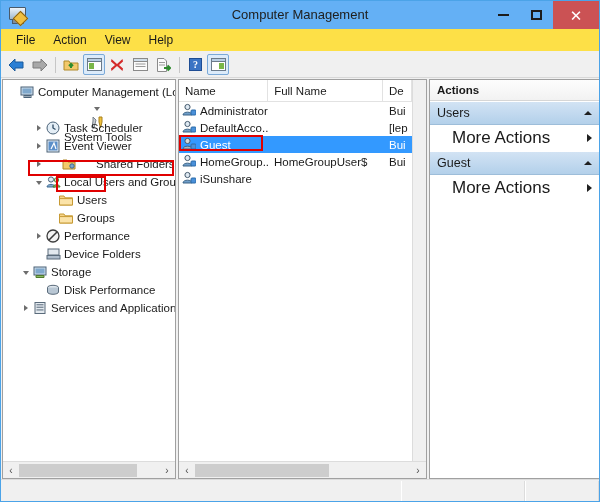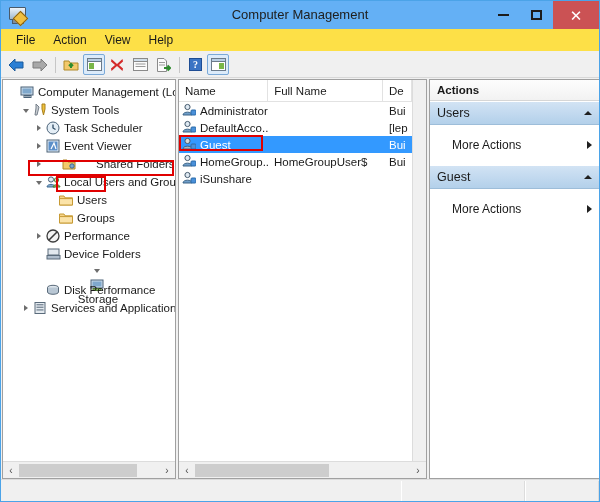--- a/index.html
+++ b/index.html
@@ -221,23 +221,23 @@
   .act-section {
     height: 22px; display: flex; align-items: center;
     background: linear-gradient(#d2e3f4,#b3d0ea);
     border-top: 1px solid #ffffff;
     border-bottom: 1px solid #9dbdd9;
     padding: 0 7px;
     font-size: 12.5px; color: #1a1a1a;
   }
   .act-section .sec-label { flex: 1 1 auto; }
   .act-row {
-    height: 40px; display: flex; align-items: center;
+    height: 26px; display: flex; align-items: center;
     padding: 0 7px 0 22px;
-    font-size: 12px; color: #1a1a1a;
+    font-size: 17px; color: #1a1a1a;
   }
   .act-row .lbl { flex: 1 1 auto; }
   .caret-up {
     width: 0; height: 0;
     border-left: 4px solid transparent;
     border-right: 4px solid transparent;
     border-bottom: 4px solid #202020;
   }
   .caret-right {
     width: 0; height: 0;
@@ -386,21 +386,21 @@
               <div class="twist"></div>
               <div class="ticon">
                 <svg width="15" height="14" viewBox="0 0 15 14">
                   <rect x="1" y="2" width="12" height="8" fill="#cddceb" stroke="#4a6278"></rect>
                   <rect x="2.5" y="3.5" width="9" height="5" fill="#7fa8cc"></rect>
                   <rect x="4" y="10.5" width="7" height="2" fill="#9aa8b4" stroke="#4a6278"></rect>
                 </svg>
               </div>
               <div class="tlabel">Computer Management (Local</div>
             </div>
-            <div class="tnode" style="padding-left: 16px;">
+            <div class="tnode" style="padding-left: 16px; flex-direction: column;">
               <div class="twist">
                 <div class="tri-o"></div>
               </div>
               <div class="ticon">
                 <svg width="15" height="14" viewBox="0 0 15 14">
                   <path d="M3 1 L6 4 L4 12 L2 12 L3 5 Z" fill="#c9cdd2" stroke="#76808a"></path>
                   <path d="M9 1 L12 1 L12 6 L10.5 12 L9 6 Z" fill="#f0c23e" stroke="#a8801c"></path>
                 </svg>
               </div>
               <div class="tlabel">System Tools</div>
@@ -491,21 +491,21 @@
             <div class="tnode" style="padding-left: 29px;">
               <div class="twist"></div>
               <div class="ticon">
                 <svg width="15" height="14" viewBox="0 0 15 14">
                   <rect x="2" y="2" width="11" height="6" fill="#e2e8ee" stroke="#5a6b7b"></rect>
                   <rect x="1" y="8.5" width="13" height="3.5" fill="#aebccb" stroke="#5a6b7b"></rect>
                 </svg>
               </div>
               <div class="tlabel">Device Folders</div>
             </div>
-            <div class="tnode" style="padding-left: 16px; flex-direction: column;">
+            <div class="tnode" style="padding-left: 16px;">
               <div class="twist">
                 <div class="tri-o"></div>
               </div>
               <div class="ticon">
                 <svg width="15" height="14" viewBox="0 0 15 14">
                   <rect x="1" y="2" width="12" height="8" fill="#cddceb" stroke="#4a6278"></rect>
                   <rect x="2.5" y="3.5" width="9" height="5" fill="#7fa8cc"></rect>
                   <path d="M3 10.5 L11 10.5 L11 12.5 L3 12.5 Z" fill="#8dbb63" stroke="#4f7a2e"></path>
                 </svg>
               </div>

